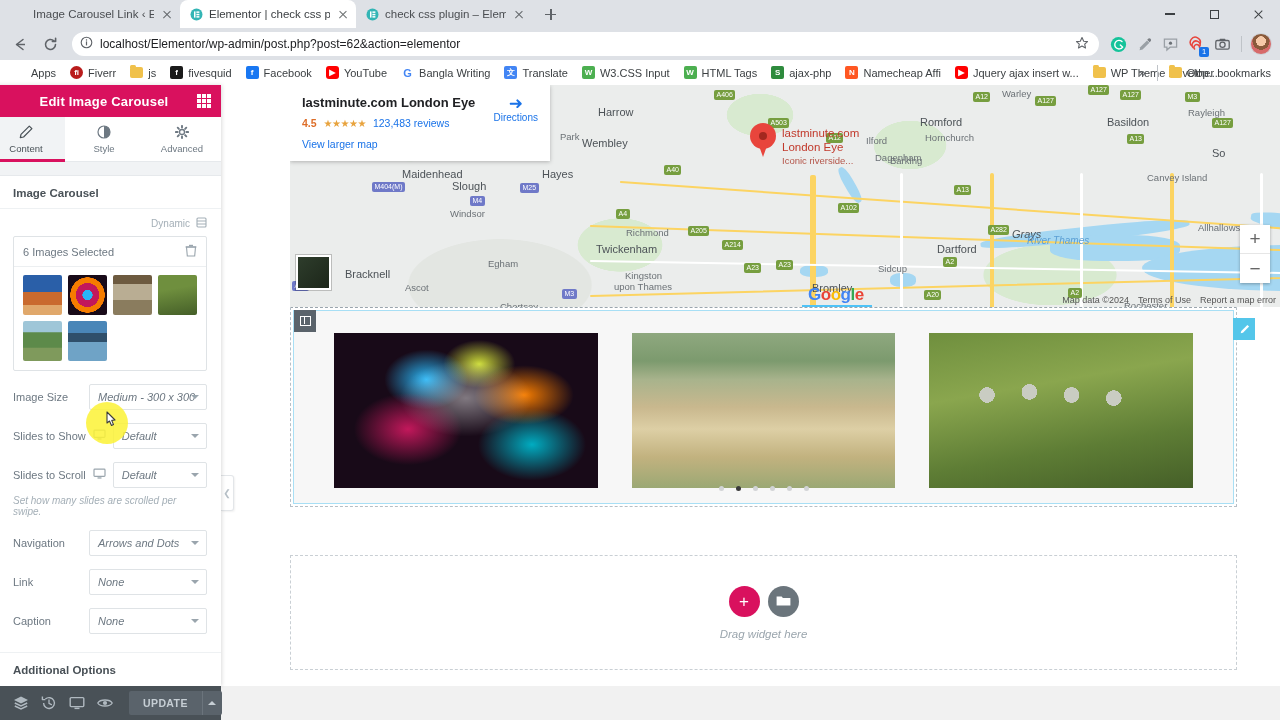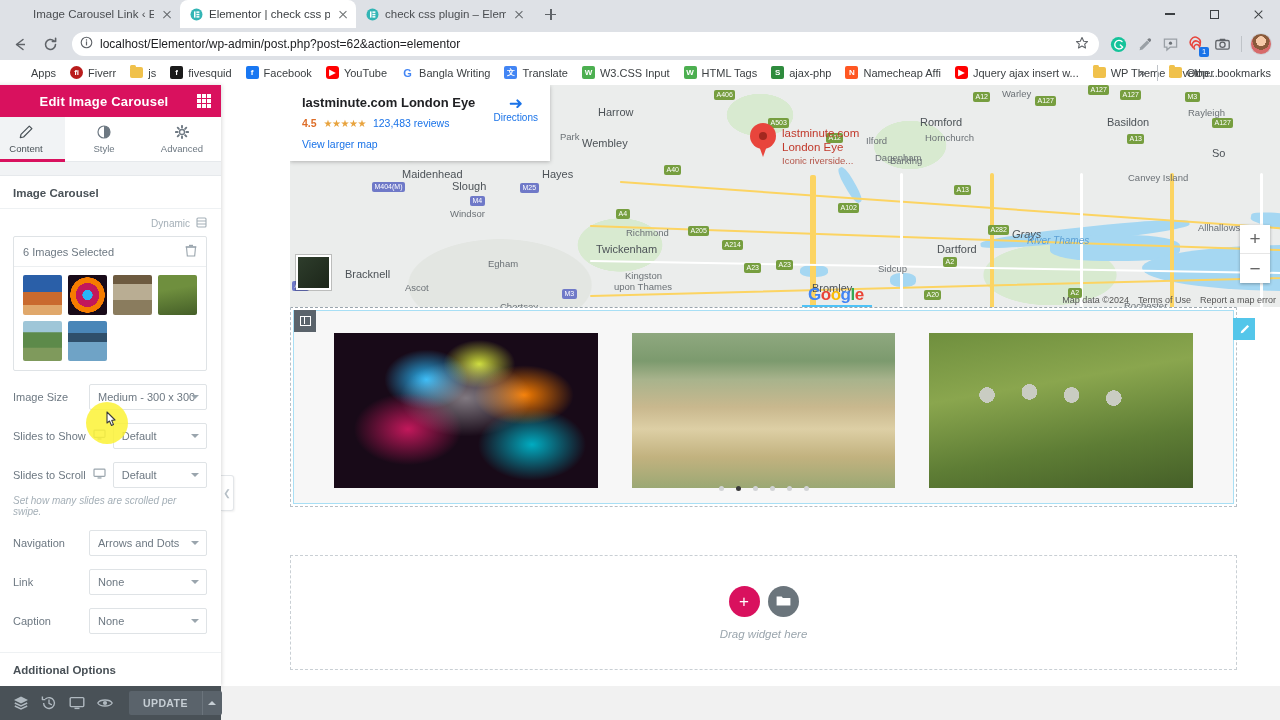--- a/index.html
+++ b/index.html
@@ -104,21 +104,21 @@
 
   .gallery-box { border:1px solid #dfe3e6; border-radius:2px; }
   .gallery-head { display:flex; align-items:center; justify-content:space-between; padding:7px 9px; border-bottom:1px solid #eceff1; font-size:11px; color:#6d7882; }
   .gallery-grid { display:grid; grid-template-columns:repeat(4,1fr); gap:6px; padding:8px 9px 9px; }
   .thumb { width:100%; height:40px; border-radius:2px; background-size:cover; }
 
   .ctrl-row { display:flex; align-items:center; gap:7px; margin-top:13px; }
   .ctrl-label { flex:1; font-size:11px; color:#6d7882; white-space:nowrap; }
   .sel {
     width:118px; height:26px; border:1px solid #dfe3e6; border-radius:2px; background:#fff;
-    display:flex; align-items:center; padding:0 8px; font-size:11px; color:#6d7882; position:relative;
+    display:flex; align-items:center; padding:0 8px; font-size:11px; color:#6d7882; position:relative;font-style:italic;
   }
   .sel .caret { position:absolute; right:7px; top:10px; width:0;height:0;
     border-left:4px solid transparent; border-right:4px solid transparent; border-top:4px solid #9aa5ad; }
   .hint { font-size:10px; color:#a4afb7; font-style:italic; margin-top:7px; }
 
   .addl { position:absolute; left:0; right:0; bottom:0; height:34px; border-top:1px solid #eef1f3;
     display:flex; align-items:center; padding-left:26px; font-size:11.5px; font-weight:bold; color:#495157; background:#fff;}
 
   .panel-foot {
     position:absolute; left:-13px; top:601px; width:234px; height:34px;
@@ -466,21 +466,21 @@
           <div class="mlabel sm" style="left: 335px; top: 185px;">Kingston</div>
           <div class="mlabel sm" style="left: 324px; top: 196px;">upon Thames</div>
           <div class="mlabel sm" style="left: 576px; top: 50px;">Ilford</div>
           <div class="mlabel sm" style="left: 600px; top: 70px;">Barking</div>
           <div class="mlabel sm" style="left: 585px; top: 67px;">Dagenham</div>
           <div class="mlabel" style="left: 630px; top: 31px;">Romford</div>
           <div class="mlabel sm" style="left: 635px; top: 47px;">Hornchurch</div>
           <div class="mlabel" style="left: 817px; top: 31px;">Basildon</div>
           <div class="mlabel sm" style="left: 898px; top: 22px;">Rayleigh</div>
           <div class="mlabel sm" style="left: 712px; top: 3px;">Warley</div>
-          <div class="mlabel sm" style="left: 838px; top: 87px;">Canvey Island</div>
+          <div class="mlabel sm" style="left: 857px; top: 87px;">Canvey Island</div>
           <div class="mlabel" style="left: 722px; top: 143px; font-style: italic;">Grays</div>
           <div class="mlabel" style="left: 647px; top: 158px;">Dartford</div>
           <div class="mlabel sm" style="left: 588px; top: 178px;">Sidcup</div>
           <div class="mlabel" style="left: 522px; top: 197px;">Bromley</div>
           <div class="mlabel sm" style="left: 908px; top: 137px;">Allhallows</div>
           <div class="mlabel sm" style="left: 834px; top: 215px;">Rochester</div>
           <div class="mlabel" style="left: 922px; top: 62px;">So</div>
           <div class="mlabel sm" style="left: 270px; top: 46px;">Park</div>
           <div class="mlabel water-lbl" style="left: 737px; top: 150px;">River Thames</div>
         </div>

